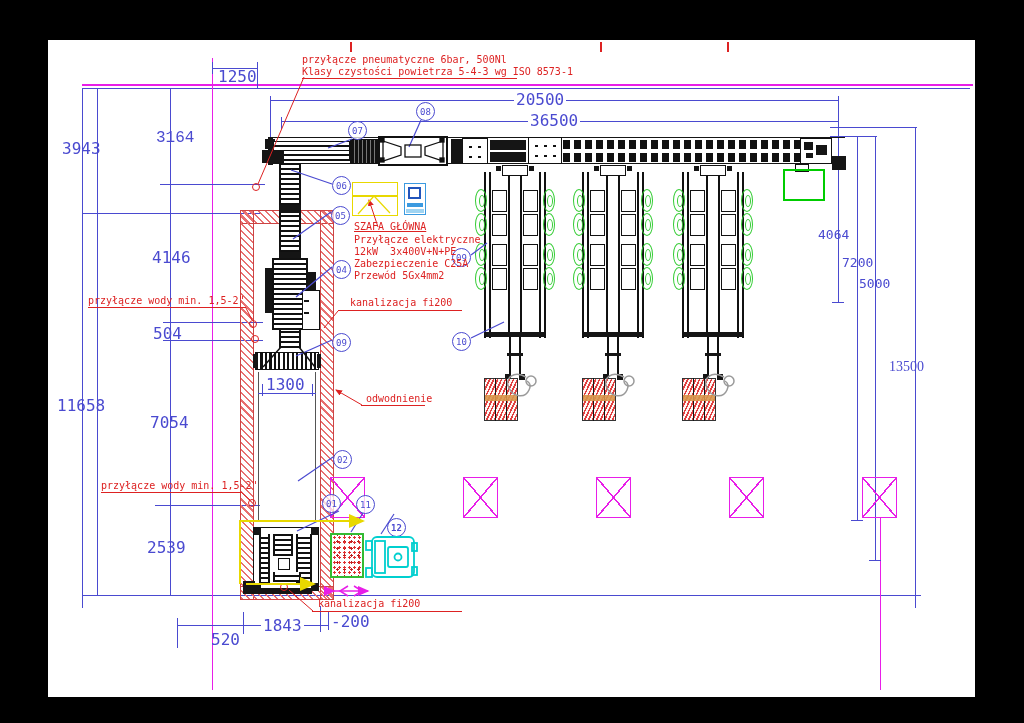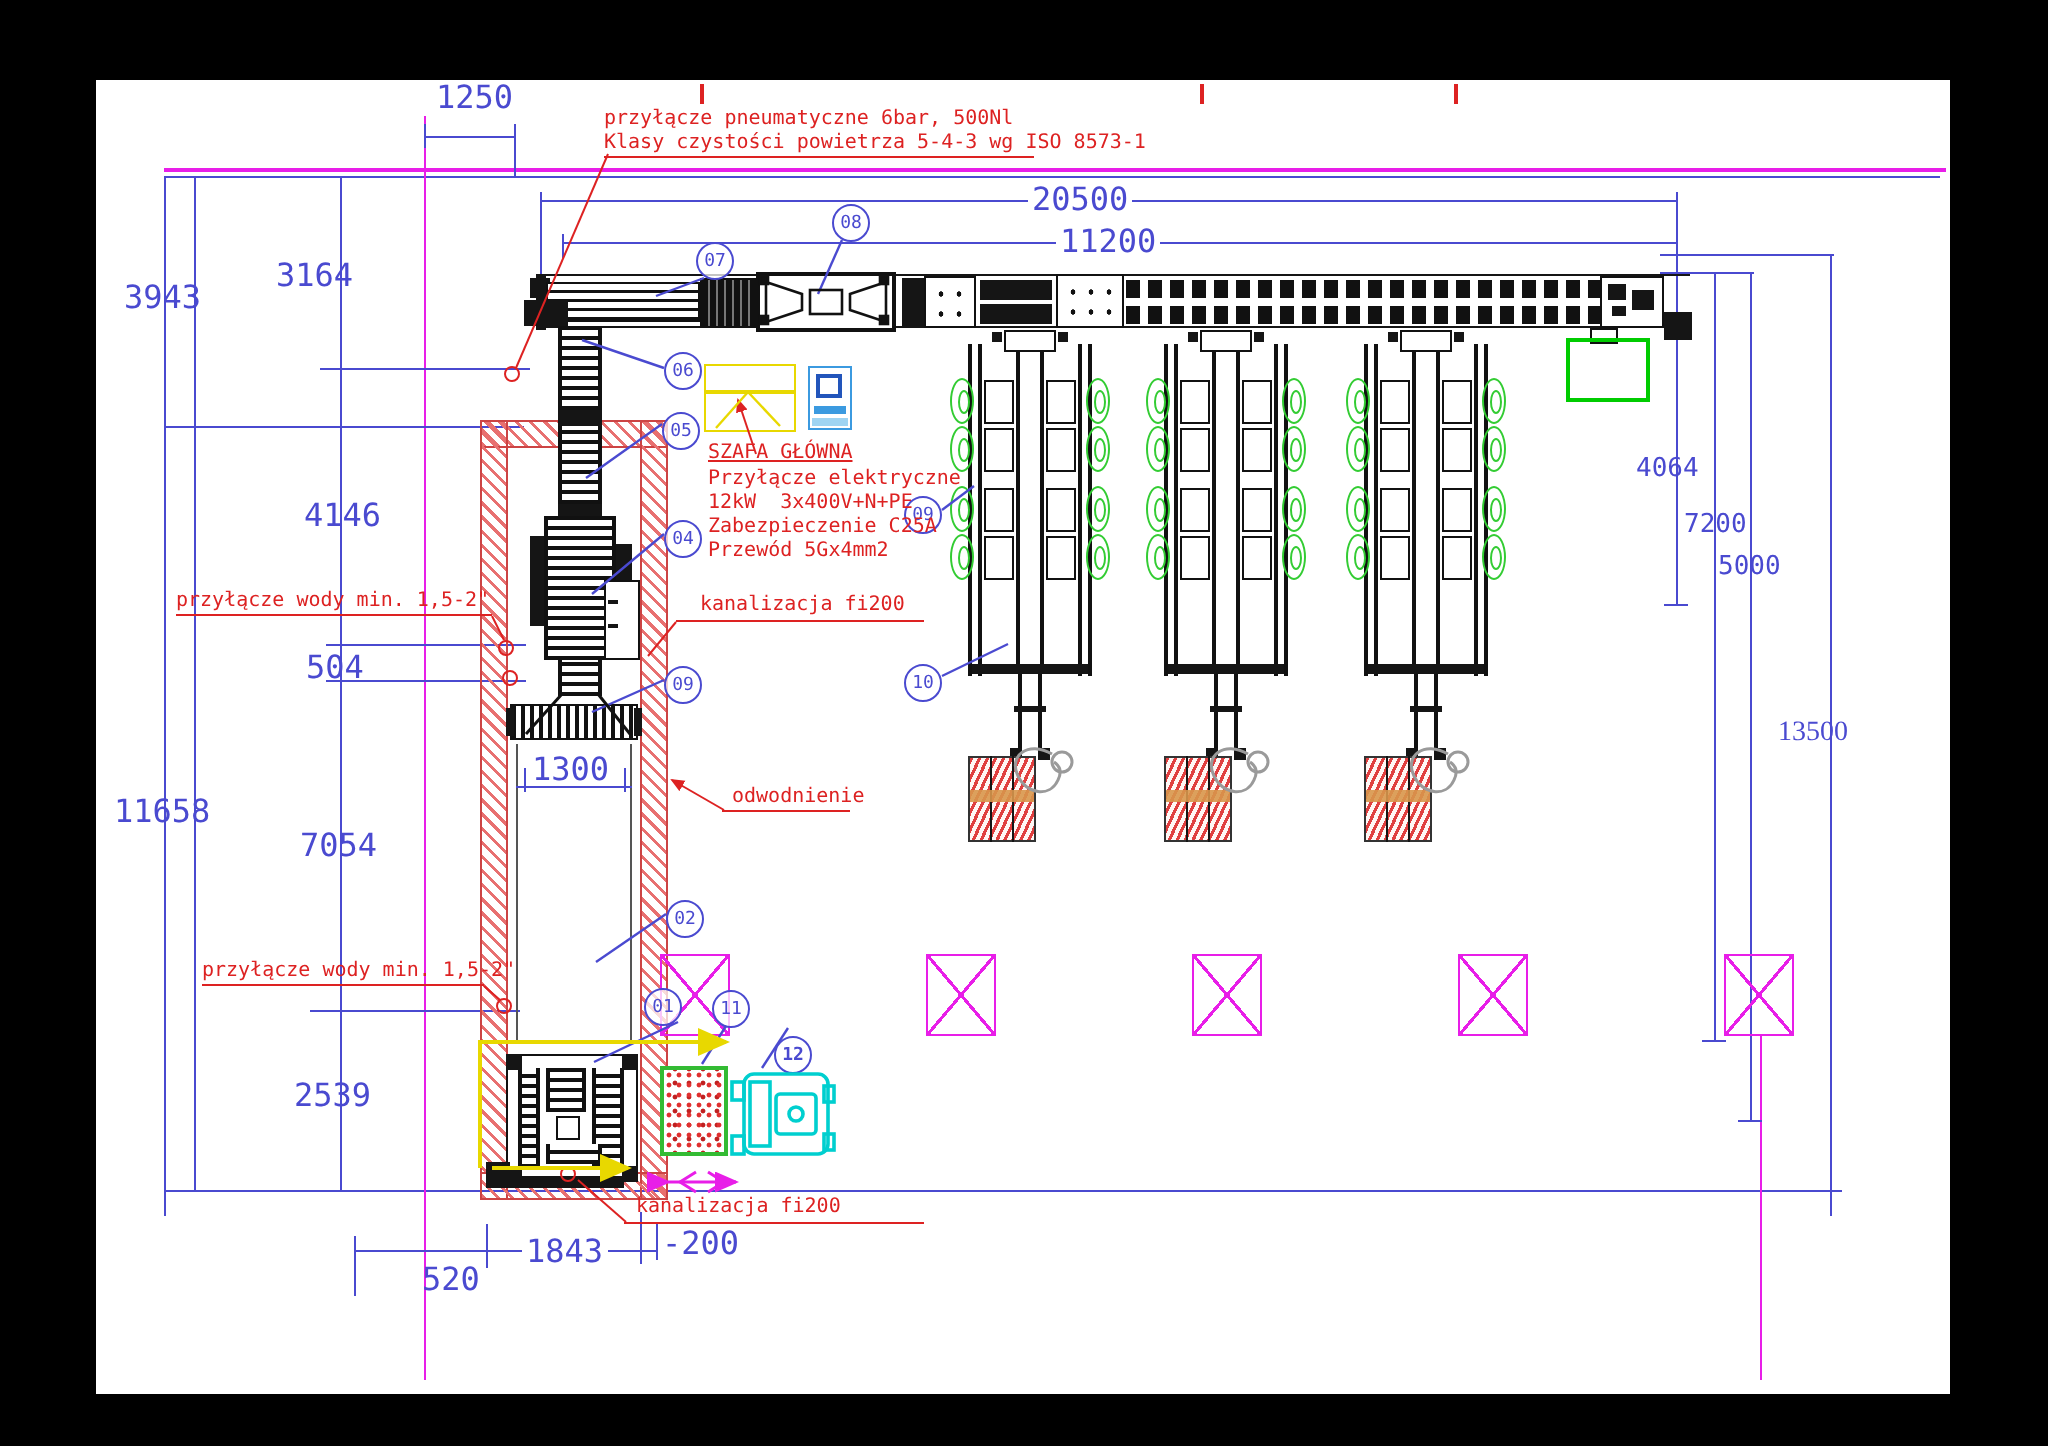--- a/index.html
+++ b/index.html
@@ -64,38 +64,38 @@
   <div class="ln rd" style="left:727px;top:42px;width:2px;height:10px;"></div>
 
   <div class="ln" style="left:97px;top:88px;width:1px;height:507px;"></div>
   <div class="ln" style="left:170px;top:88px;width:1px;height:507px;"></div>
   <div class="ln" style="left:160px;top:184px;width:105px;height:1px;"></div>
   <div class="ln" style="left:82px;top:213px;width:180px;height:1px;"></div>
   <div class="ln" style="left:163px;top:322px;width:100px;height:1px;"></div>
   <div class="ln" style="left:163px;top:340px;width:100px;height:1px;"></div>
   <div class="ln" style="left:155px;top:505px;width:105px;height:1px;"></div>
   <div class="dim" style="left:62px;top:141px;">3943</div>
-  <div class="dim" style="left:138px;top:130px;">3164</div>
+  <div class="dim" style="left:156px;top:130px;font-family:Liberation Mono, monospace;">3164</div>
   <div class="dim" style="left:152px;top:250px;">4146</div>
   <div class="dim" style="left:153px;top:326px;">504</div>
   <div class="dim" style="left:57px;top:398px;">11658</div>
   <div class="dim" style="left:150px;top:415px;">7054</div>
   <div class="dim" style="left:147px;top:540px;">2539</div>
 
   <div class="ln" style="left:212px;top:68px;width:45px;height:1px;"></div>
   <div class="ln" style="left:212px;top:62px;width:1px;height:12px;"></div>
   <div class="ln" style="left:257px;top:62px;width:1px;height:26px;"></div>
-  <div class="dim" style="left:218px;top:41px;">1250</div>
+  <div class="dim" style="left:218px;top:69px;">1250</div>
   <div class="ln" style="left:270px;top:100px;width:568px;height:1px;"></div>
   <div class="ln" style="left:281px;top:121px;width:557px;height:1px;"></div>
   <div class="ln" style="left:270px;top:96px;width:1px;height:44px;"></div>
   <div class="ln" style="left:281px;top:117px;width:1px;height:12px;"></div>
   <div class="ln" style="left:838px;top:96px;width:1px;height:72px;"></div>
   <div class="dim bgw" style="left:514px;top:92px;">20500</div>
-  <div class="dim bgw" style="left:528px;top:113px;">11200</div>
+  <div class="dim bgw" style="left:528px;top:113px;">36500</div>
 
   <div class="ln" style="left:830px;top:127px;width:87px;height:1px;"></div>
   <div class="ln" style="left:830px;top:136px;width:47px;height:1px;"></div>
   <div class="ln" style="left:838px;top:168px;width:1px;height:134px;"></div>
   <div class="ln" style="left:832px;top:168px;width:12px;height:1px;"></div>
   <div class="ln" style="left:832px;top:302px;width:12px;height:1px;"></div>
   <div class="ln" style="left:857px;top:136px;width:1px;height:384px;"></div>
   <div class="ln" style="left:851px;top:520px;width:12px;height:1px;"></div>
   <div class="ln" style="left:875px;top:136px;width:1px;height:424px;"></div>
   <div class="ln" style="left:869px;top:560px;width:12px;height:1px;"></div>

